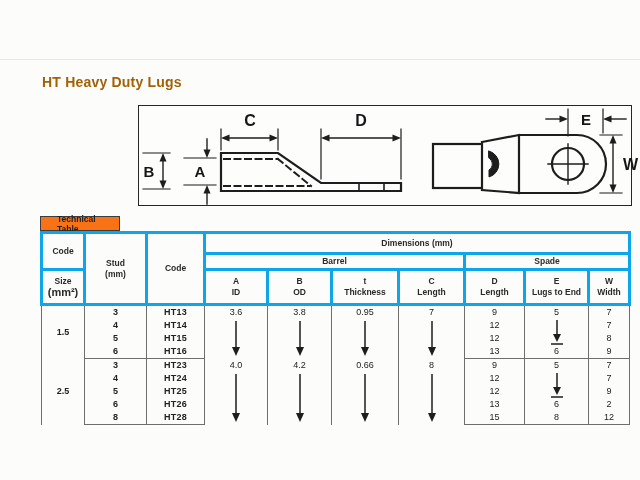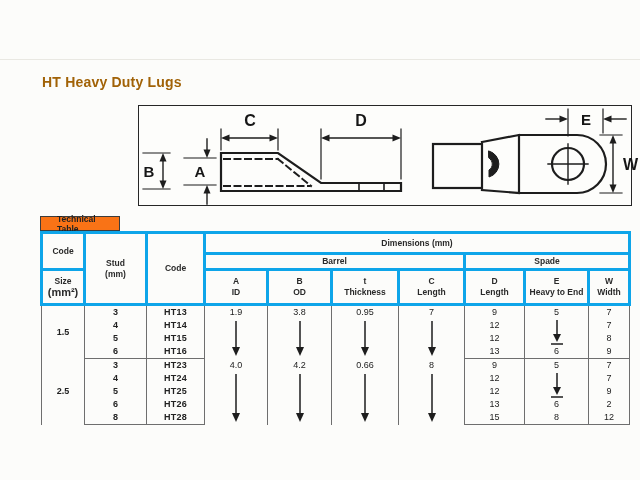--- a/index.html
+++ b/index.html
@@ -161,33 +161,33 @@
     <th>
       <div>C</div>
             <div>Length</div>
           </th>
     <th>
       <div>D</div>
             <div>Length</div>
           </th>
     <th>
       <div>E</div>
-            <div>Heavy to End</div>
+            <div>Lugs to End</div>
           </th>
     <th>
       <div>W</div>
             <div>Width</div>
           </th>
   </tr>
 
   <tr class="drow">
     <td rowspan="4" class="cablesize bb">1.5</td>
     <td class="stud">3</td>
     <td class="code">HT13</td>
-    <td>1.9</td>
+    <td>3.6</td>
     <td>3.8</td>
     <td>0.95</td>
     <td>7</td>
     <td>9</td>
     <td>5</td>
     <td>7</td>
   </tr>
   <tr class="drow">
     <td class="stud">4</td>
     <td class="code">HT14</td>

